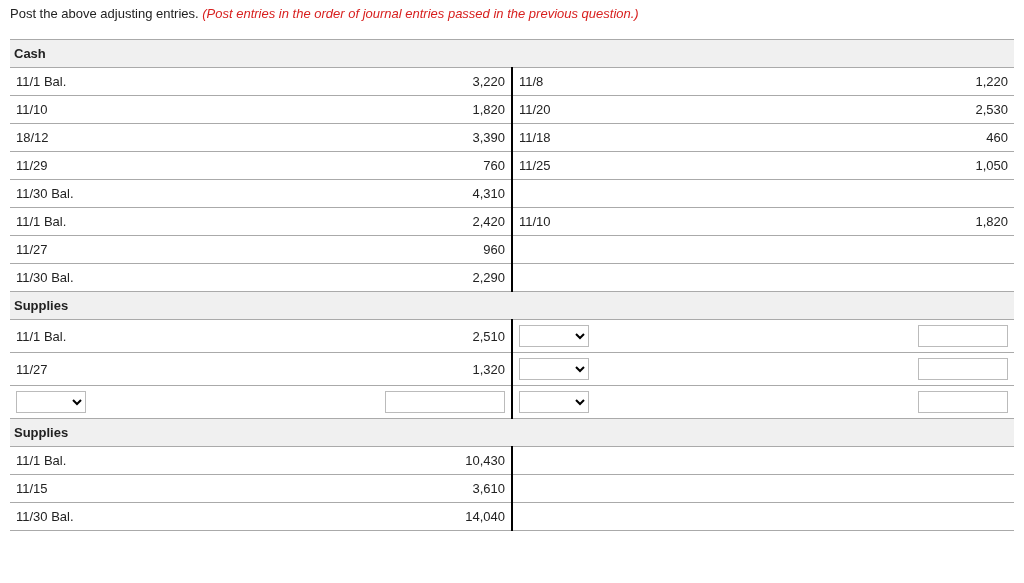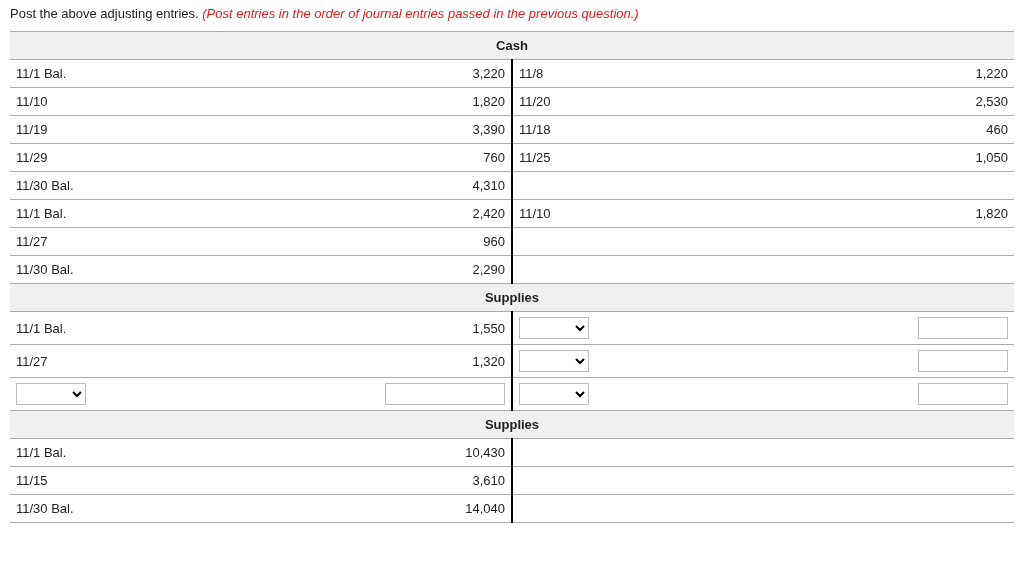--- a/index.html
+++ b/index.html
@@ -5,29 +5,28 @@
   * { box-sizing: border-box; }
   body {
     margin: 0;
     padding: 6px 10px;
     font-family: "Helvetica Neue", Arial, sans-serif;
     font-size: 13px;
     color: #222;
     background: #fff;
     width: 1024px;
   }
-  .instr { margin: 0 0 10px 0; font-size: 13px; }
+  .instr { margin: 0 0 18px 0; font-size: 13px; }
   .instr .red { color: #d8201f; font-style: italic; }
   .ledger {
     width: 100%;
     border-collapse: collapse;
   }
   .ledger tr.header td {
     background: #f0f0f0;
-    text-align: center;
     font-weight: bold;
     padding: 6px 4px;
     border-top: 1px solid #aaa;
     border-bottom: 1px solid #aaa;
   }
   .ledger td {
     padding: 5px 6px;
     border-top: 1px solid #aaa;
     border-bottom: 1px solid #aaa;
     vertical-align: middle;
@@ -70,21 +69,21 @@
         <td class="credit-amt">1,220</td>
       </tr>
       <tr>
         <td class="debit-label">11/10</td>
         <td class="debit-amt">1,820</td>
         <td class="credit-label">11/20</td>
         <td class="credit-fill"></td>
         <td class="credit-amt">2,530</td>
       </tr>
       <tr>
-        <td class="debit-label">11/19</td>
+        <td class="debit-label">18/12</td>
         <td class="debit-amt">3,390</td>
         <td class="credit-label">11/18</td>
         <td class="credit-fill"></td>
         <td class="credit-amt">460</td>
       </tr>
       <tr>
         <td class="debit-label">11/29</td>
         <td class="debit-amt">760</td>
         <td class="credit-label">11/25</td>
         <td class="credit-fill"></td>
@@ -116,21 +115,21 @@
         <td class="debit-amt">2,290</td>
         <td class="credit-label"></td>
         <td class="credit-fill"></td>
         <td class="credit-amt"></td>
       </tr>
       <tr class="header">
         <td colspan="5">Supplies</td>
       </tr>
       <tr>
         <td class="debit-label">11/1 Bal.</td>
-        <td class="debit-amt">1,550</td>
+        <td class="debit-amt">2,510</td>
         <td class="credit-label"><select class="sel"><option></option></select></td>
         <td class="credit-fill"></td>
         <td class="credit-amt"><input class="num-input" style=""></td>
       </tr>
       <tr>
         <td class="debit-label">11/27</td>
         <td class="debit-amt">1,320</td>
         <td class="credit-label"><select class="sel"><option></option></select></td>
         <td class="credit-fill"></td>
         <td class="credit-amt"><input class="num-input" style=""></td>

